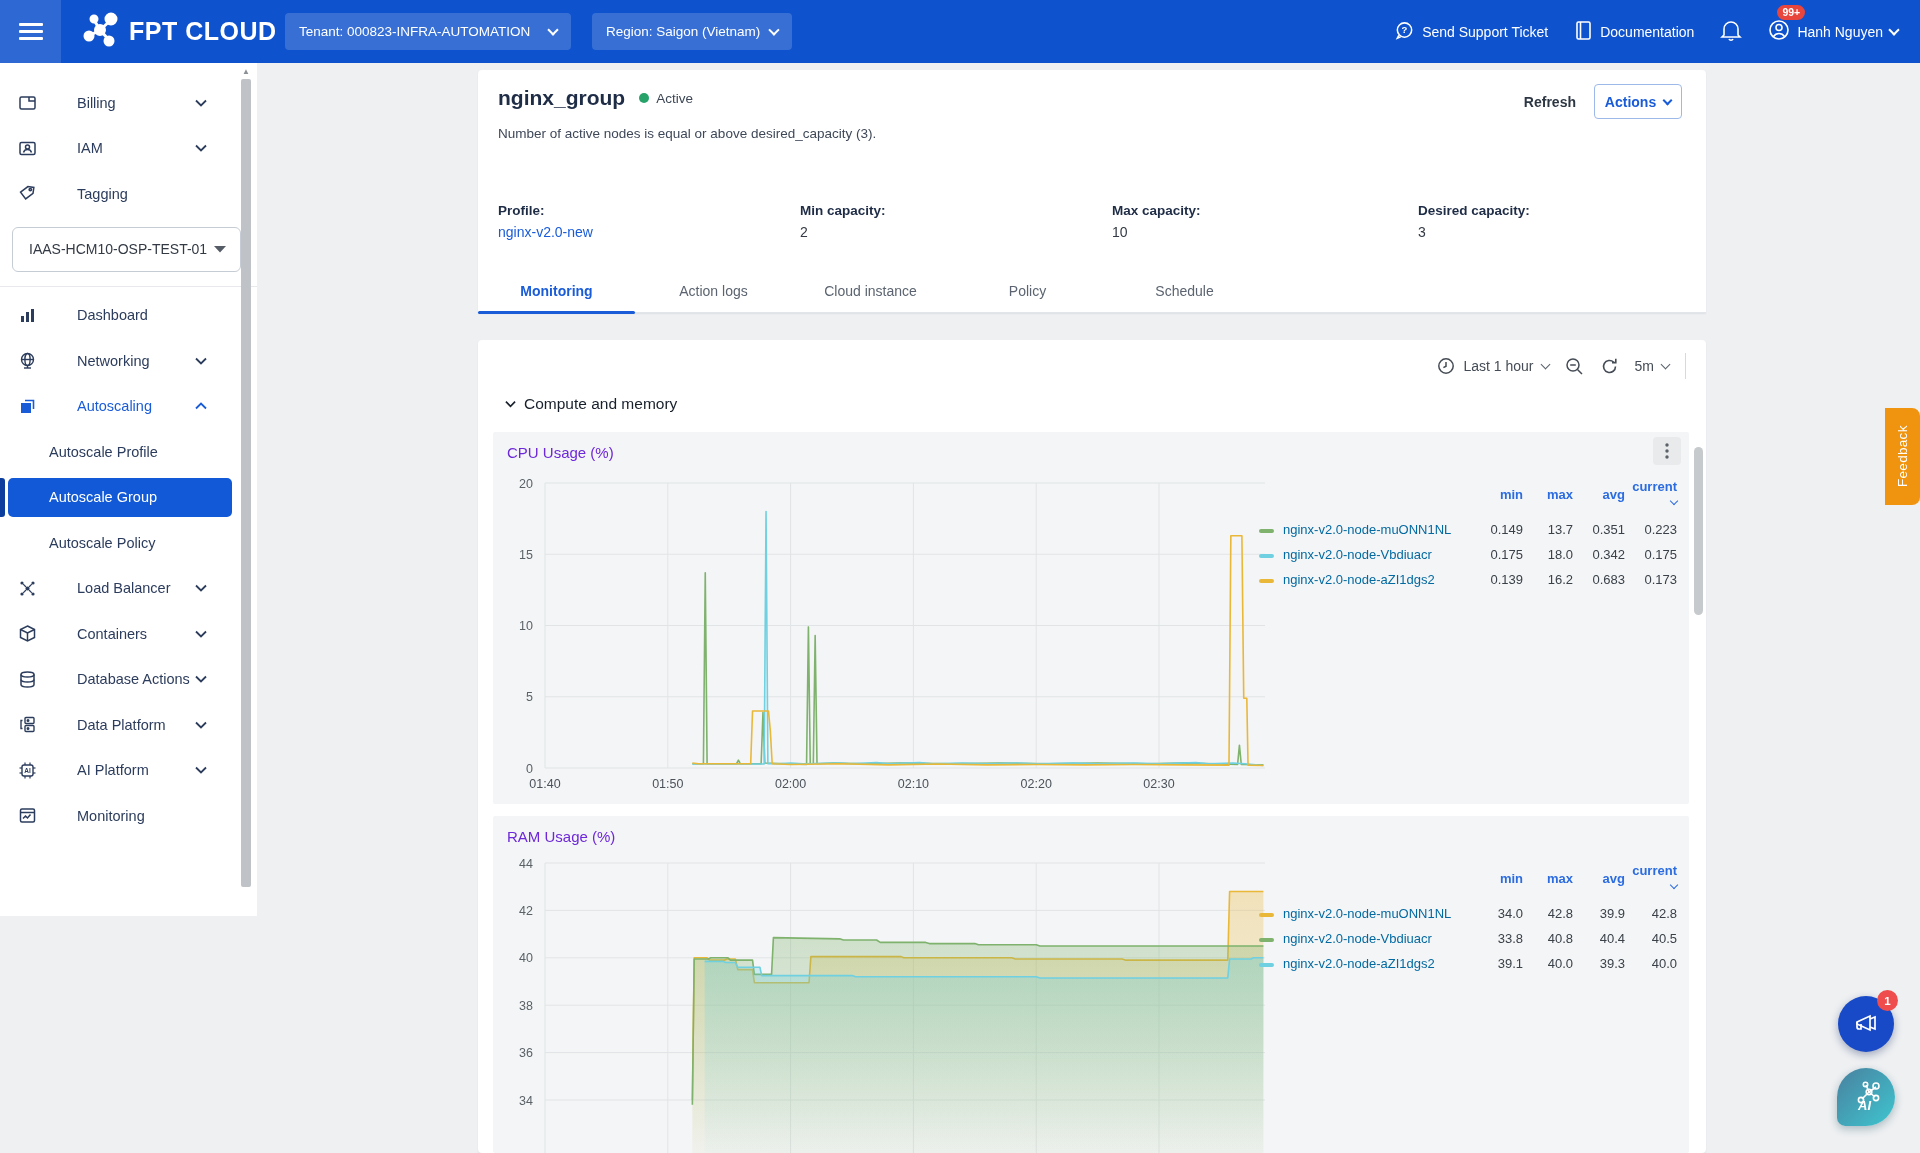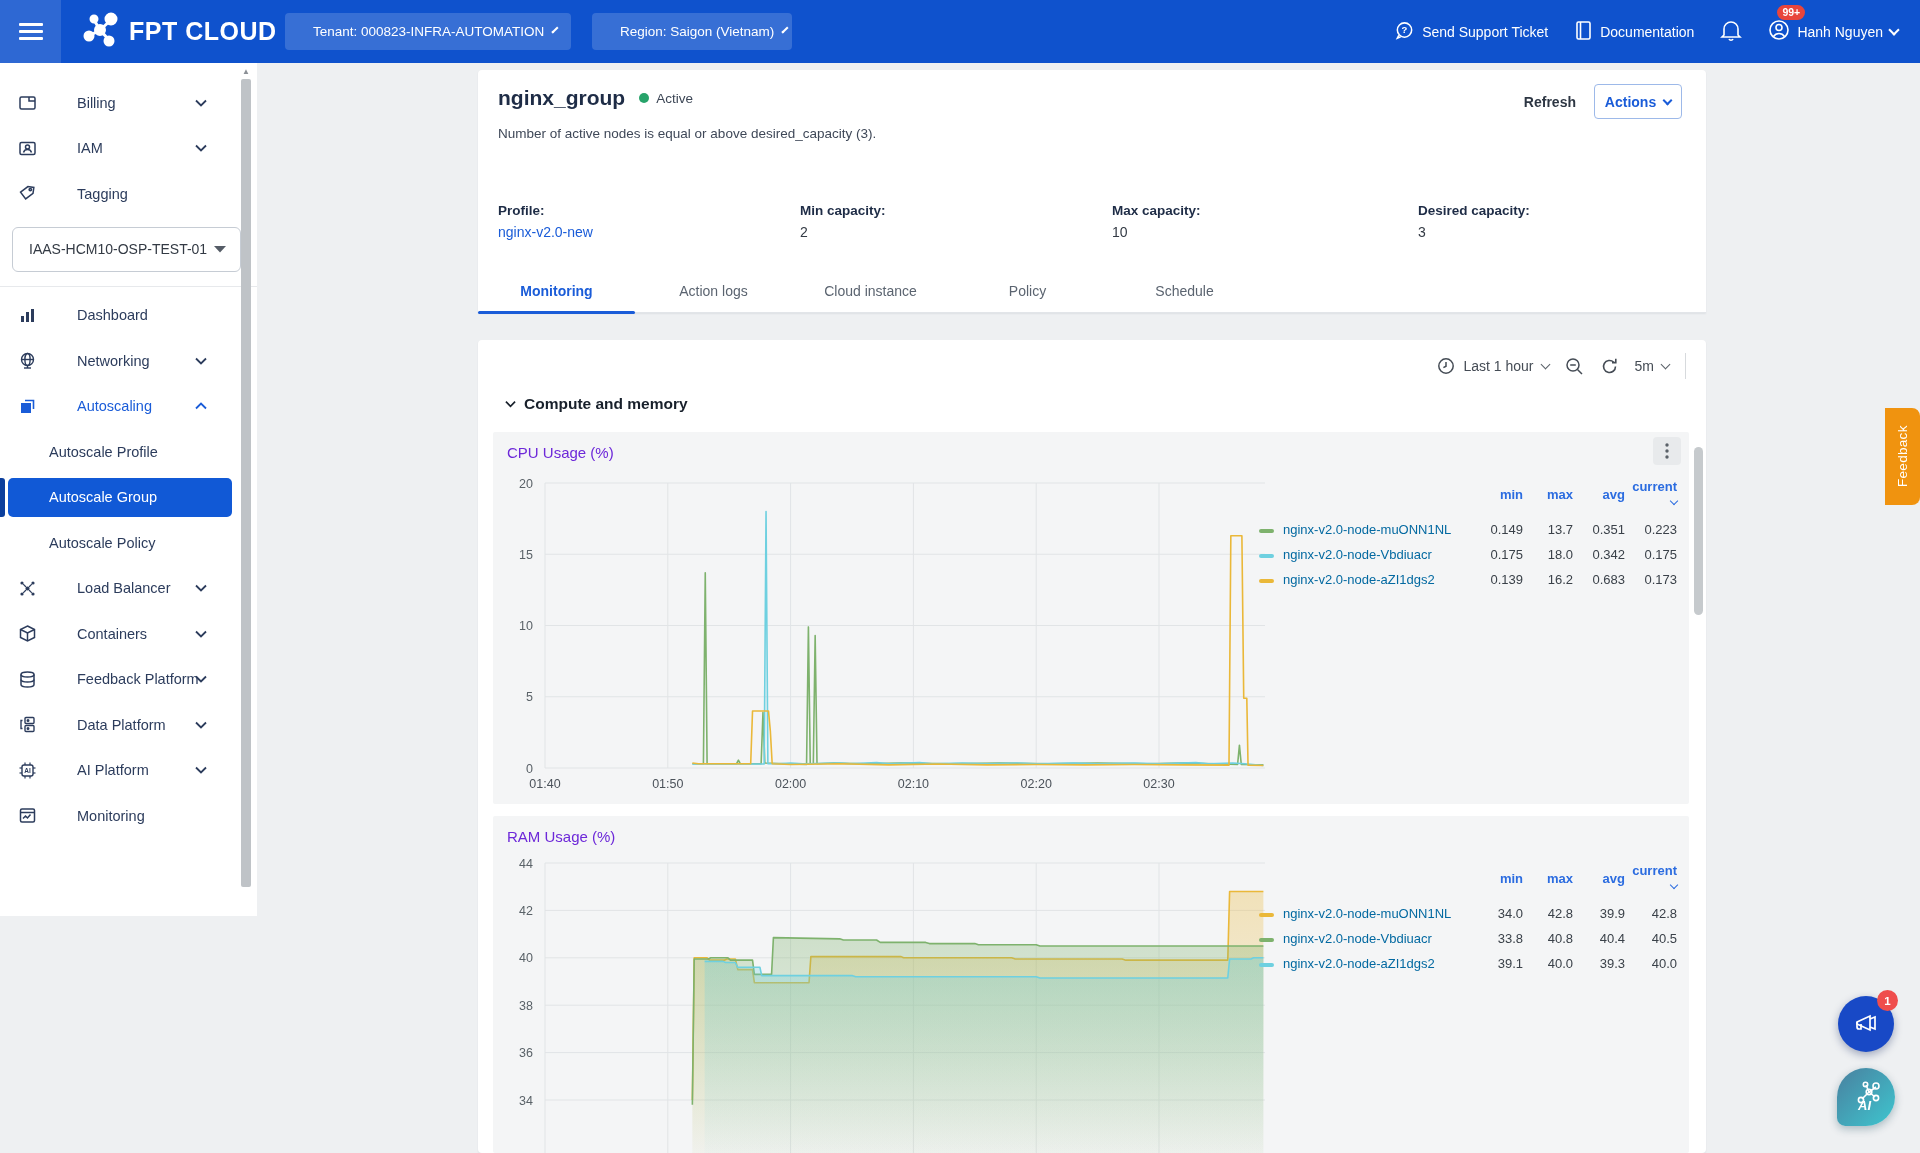--- a/index.html
+++ b/index.html
@@ -8,21 +8,21 @@
 
   
   #topbar { position:absolute; left:0; top:0; width:1920px; height:63px; background:#0f52cd; color:#fff; z-index:30; }
   #hamburger { position:absolute; left:0; top:0; width:61px; height:63px; background:rgba(255,255,255,.13);
     display:flex; align-items:center; justify-content:center; cursor:pointer; }
   #hamburger .bars { width:24px; }
   #hamburger .bars div { height:3px; background:#fff; margin:4px 0; border-radius:1px; }
   #brand { position:absolute; left:80px; top:0; height:63px; display:flex; align-items:center; gap:9px; }
   #brand .brand-text { font-size:25px; font-weight:bold; letter-spacing:.5px; }
   .pill { position:absolute; top:13px; height:37px; background:rgba(255,255,255,.17); border-radius:4px;
-    display:flex; align-items:center; padding:0 28px; gap:10px; font-size:13.5px; cursor:pointer; white-space:nowrap; }
+    display:flex; align-items:center; padding:0 14px; gap:10px; font-size:13.5px; cursor:pointer; white-space:nowrap; }
   #tenant-pill { left:285px; width:286px; justify-content:space-between; }
   #region-pill { left:592px; width:200px; justify-content:space-between; }
   #topbar-right { position:absolute; right:22px; top:0; height:63px; display:flex; align-items:center; gap:26px; }
   .tb-item { display:flex; align-items:center; gap:7px; font-size:14px; cursor:pointer; }
   #bell-wrap { position:relative; cursor:pointer; }
   #notif-badge { position:absolute; left:9px; top:-13px; background:#e8453c; color:#fff; font-size:10.5px; font-weight:bold;
     border-radius:9px; padding:2px 5px; line-height:1.1;margin-left:48px; }
   .caret-down { width:8px; height:8px; border-right:2px solid #fff; border-bottom:2px solid #fff;
     transform:rotate(45deg); margin-top:-4px; }
 
@@ -68,21 +68,21 @@
   .tab.active { color:#1a5cd8; font-weight:600; }
   .tab.active::after { content:""; position:absolute; left:0; right:0; bottom:-2px; height:3px; background:#1a5cd8; border-radius:2px; }
 
   #card-mon { position:absolute; left:478px; top:340px; width:1228px; height:813px; background:#fff;
     border-radius:4px; box-shadow:0 1px 2px rgba(20,30,50,.07); overflow:hidden; }
   #controls { position:absolute; right:20px; top:13px; display:flex; align-items:center; gap:16px; color:#454c55; font-size:14px; }
   .ctrl { display:flex; align-items:center; gap:8px; cursor:pointer; }
   .caret-gray { width:7px; height:7px; border-right:1.8px solid #5a6168; border-bottom:1.8px solid #5a6168; transform:rotate(45deg); margin-top:-3px; }
   .ctrl-divider { width:1px; height:26px; background:#d7dadd; }
   #section-head { position:absolute; left:27px; top:55px; display:flex; align-items:center; gap:8px;
-    font-size:15.5px; font-weight:bold; color:#18202b; cursor:pointer; }
+    font-size:15.5px; font-weight:normal; color:#18202b; cursor:pointer; }
 
   .panel { position:absolute; left:15px; width:1196px; background:#f4f5f6; border-radius:2px; }
   #panel-cpu { top:92px; height:372px; }
   #panel-ram { top:476px; height:337px; }
   .panel-title { position:absolute; left:14px; top:12px; font-size:15px; color:#6d28d9; }
   .kebab-btn { position:absolute; right:8px; top:5px; width:28px; height:28px; background:#e8eaec; border-radius:4px;
     display:flex; align-items:center; justify-content:center; cursor:pointer; }
   .plot-svg { position:absolute; left:0; }
   .legend { position:absolute; left:766px; top:44px; width:418px; font-size:13px; color:#3a4149; }
   .legend table { width:100%; border-collapse:collapse; }
@@ -330,21 +330,21 @@
       </span>
   </div>
   <div class="side-item">
     <span class="icon">
       <svg width="19" height="19" viewBox="0 0 19 19" fill="none" stroke="currentColor" stroke-width="1.5">
         <ellipse cx="9.5" cy="4.5" rx="6.5" ry="2.5"></ellipse>
           <path d="M3 4.5 v10 c0 1.4 2.9 2.5 6.5 2.5 s6.5-1.1 6.5-2.5 v-10"></path>
         <path d="M3 9.5 c0 1.4 2.9 2.5 6.5 2.5 s6.5-1.1 6.5-2.5"></path>
       </svg>
       </span>
-    <span>Feedback Platform</span>
+    <span>Database Actions</span>
     <span class="chev">
       <svg width="12" height="8" viewBox="0 0 12 8" fill="none" stroke="currentColor" stroke-width="1.8">
           <path d="M1 1.5 L6 6.5 L11 1.5"></path>
         </svg>
       </span>
   </div>
   <div class="side-item">
     <span class="icon">
       <svg width="19" height="19" viewBox="0 0 19 19" fill="none" stroke="currentColor" stroke-width="1.4">
         <rect x="7" y="2.5" width="9" height="6" rx="1"></rect>

